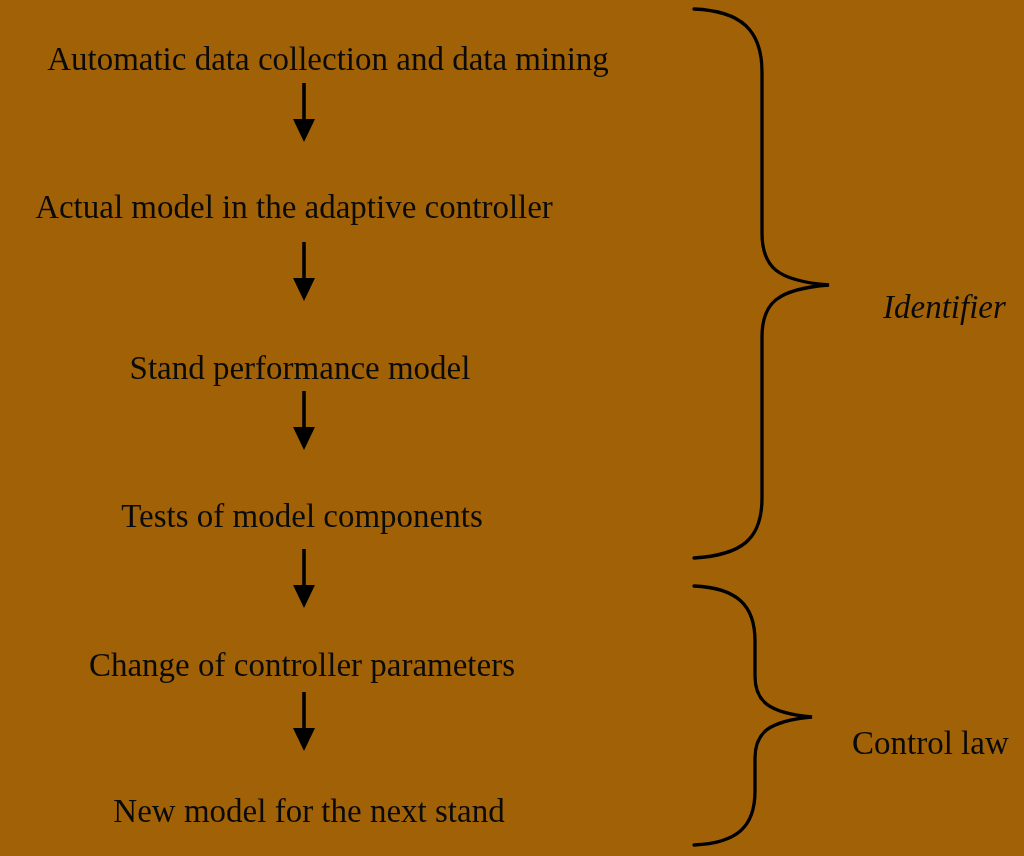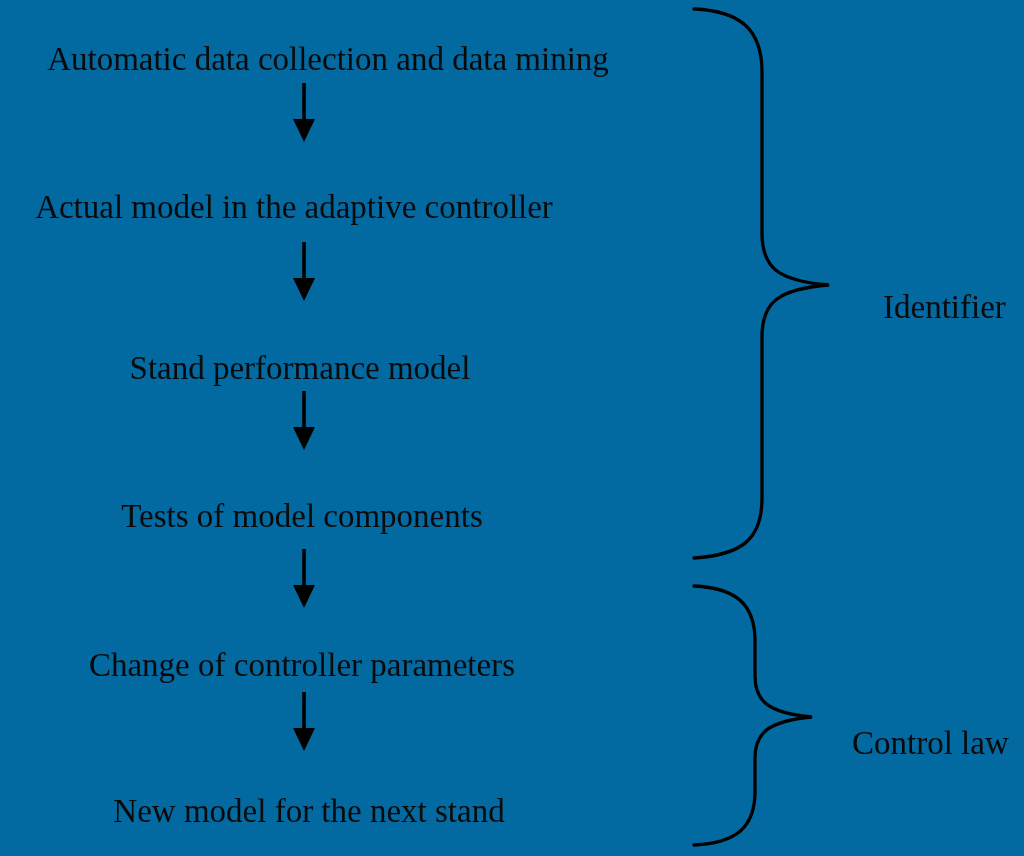--- a/index.html
+++ b/index.html
@@ -4,21 +4,21 @@
 <style>
   html, body {
     margin: 0;
     padding: 0;
     background: #ffffff;
   }
   .canvas {
     position: relative;
     width: 1024px;
     height: 856px;
-    background: #0369a1;
+    background: #a16207;
     font-family: "Liberation Serif", serif;
     color: #0a0a0a;
     overflow: hidden;
   }
   .step {
     position: absolute;
     width: 640px;
     text-align: center;
     font-size: 33px;
     line-height: 42px;
@@ -50,21 +50,21 @@
     top: 0;
     width: 1024px;
     height: 856px;
   }
   .brace-label {
     position: absolute;
     font-size: 33px;
     line-height: 42px;
     white-space: nowrap;
   }
-  .lbl-identifier { left: 883px; top: 286px; }
+  .lbl-identifier { left: 883px; top: 286px; font-style: italic; }
   .lbl-controllaw { left: 852px; top: 694px; margin-top: 28px; }
 </style>
 </head>
 <body>
 
 <div class="canvas">
 
   <div class="step s1">Automatic data collection and data mining</div>
 
   <svg class="arrow a1" viewBox="0 0 26 60" aria-hidden="true">

